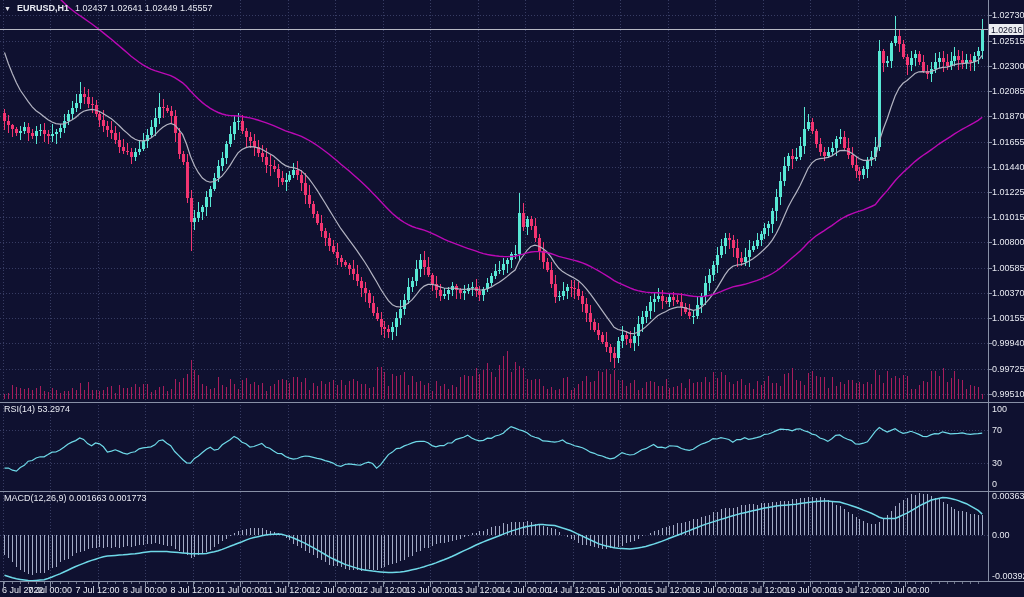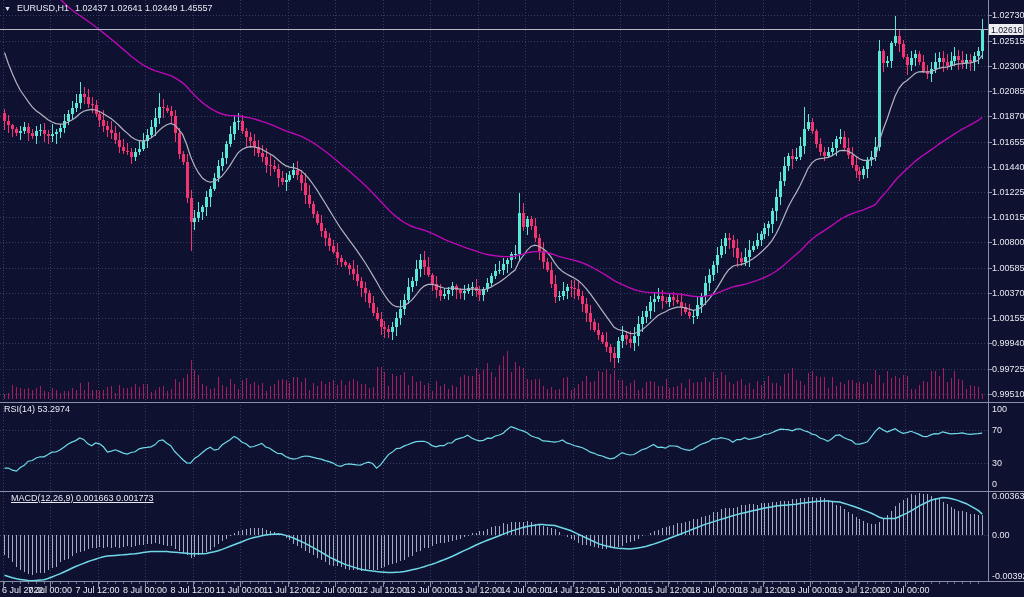--- a/index.html
+++ b/index.html
@@ -2,21 +2,21 @@
 <html><head>
 <meta charset="utf-8">
 <style>
   html,body{margin:0;padding:0;background:#0f1130;}
   #app{position:relative;width:1024px;height:597px;background:#1d4ed8;overflow:hidden;
        font-family:"Liberation Sans",sans-serif;}
   #chart-svg{position:absolute;left:0;top:0;}
   .ovl{position:absolute;color:#e8eaf2;font-size:9px;line-height:11px;white-space:pre;}
   .title-bar{left:4px;top:3px;display:flex;gap:6px;align-items:center;}
   .tri{font-size:7px;color:#dfe1ea;}
-  .sym{font-weight:normal;}
+  .sym{font-weight:bold;}
   .axis-overlay{position:absolute;background:transparent;}
 </style>
 </head>
 <body>
 <div id="app">
 
   <svg id="chart-svg" width="1024" height="597">
       <rect x="0" y="0" width="1024" height="597" fill="#0f1130"></rect>
       <line x1="3.5" y1="0" x2="3.5" y2="581" stroke="#373c63" stroke-width="1" stroke-dasharray="1 2" shape-rendering="crispEdges"></line>
       <line x1="50.5" y1="0" x2="50.5" y2="581" stroke="#373c63" stroke-width="1" stroke-dasharray="1 2" shape-rendering="crispEdges"></line>
@@ -1266,18 +1266,18 @@
     </svg>
 
   <div class="ovl title-bar">
     <span class="tri">▼</span>
     <span class="sym">EURUSD,H1</span>
     <span>1.02437 1.02641 1.02449 1.45557</span>
   </div>
 
   <div class="ovl" style="left:4px;top:404px;">RSI(14) 53.2974</div>
 
-  <div class="ovl" style="left:11px;top:493px;text-decoration:underline;">MACD(12,26,9) 0.001663 0.001773</div>
+  <div class="ovl" style="left:4px;top:493px;">MACD(12,26,9) 0.001663 0.001773</div>
 
   <div class="axis-overlay" style="left:989px;top:0;width:35px;height:581px;"></div>
   <div class="axis-overlay" style="left:0;top:582px;width:1024px;height:15px;"></div>
 
 </div>
 
 </body></html>

